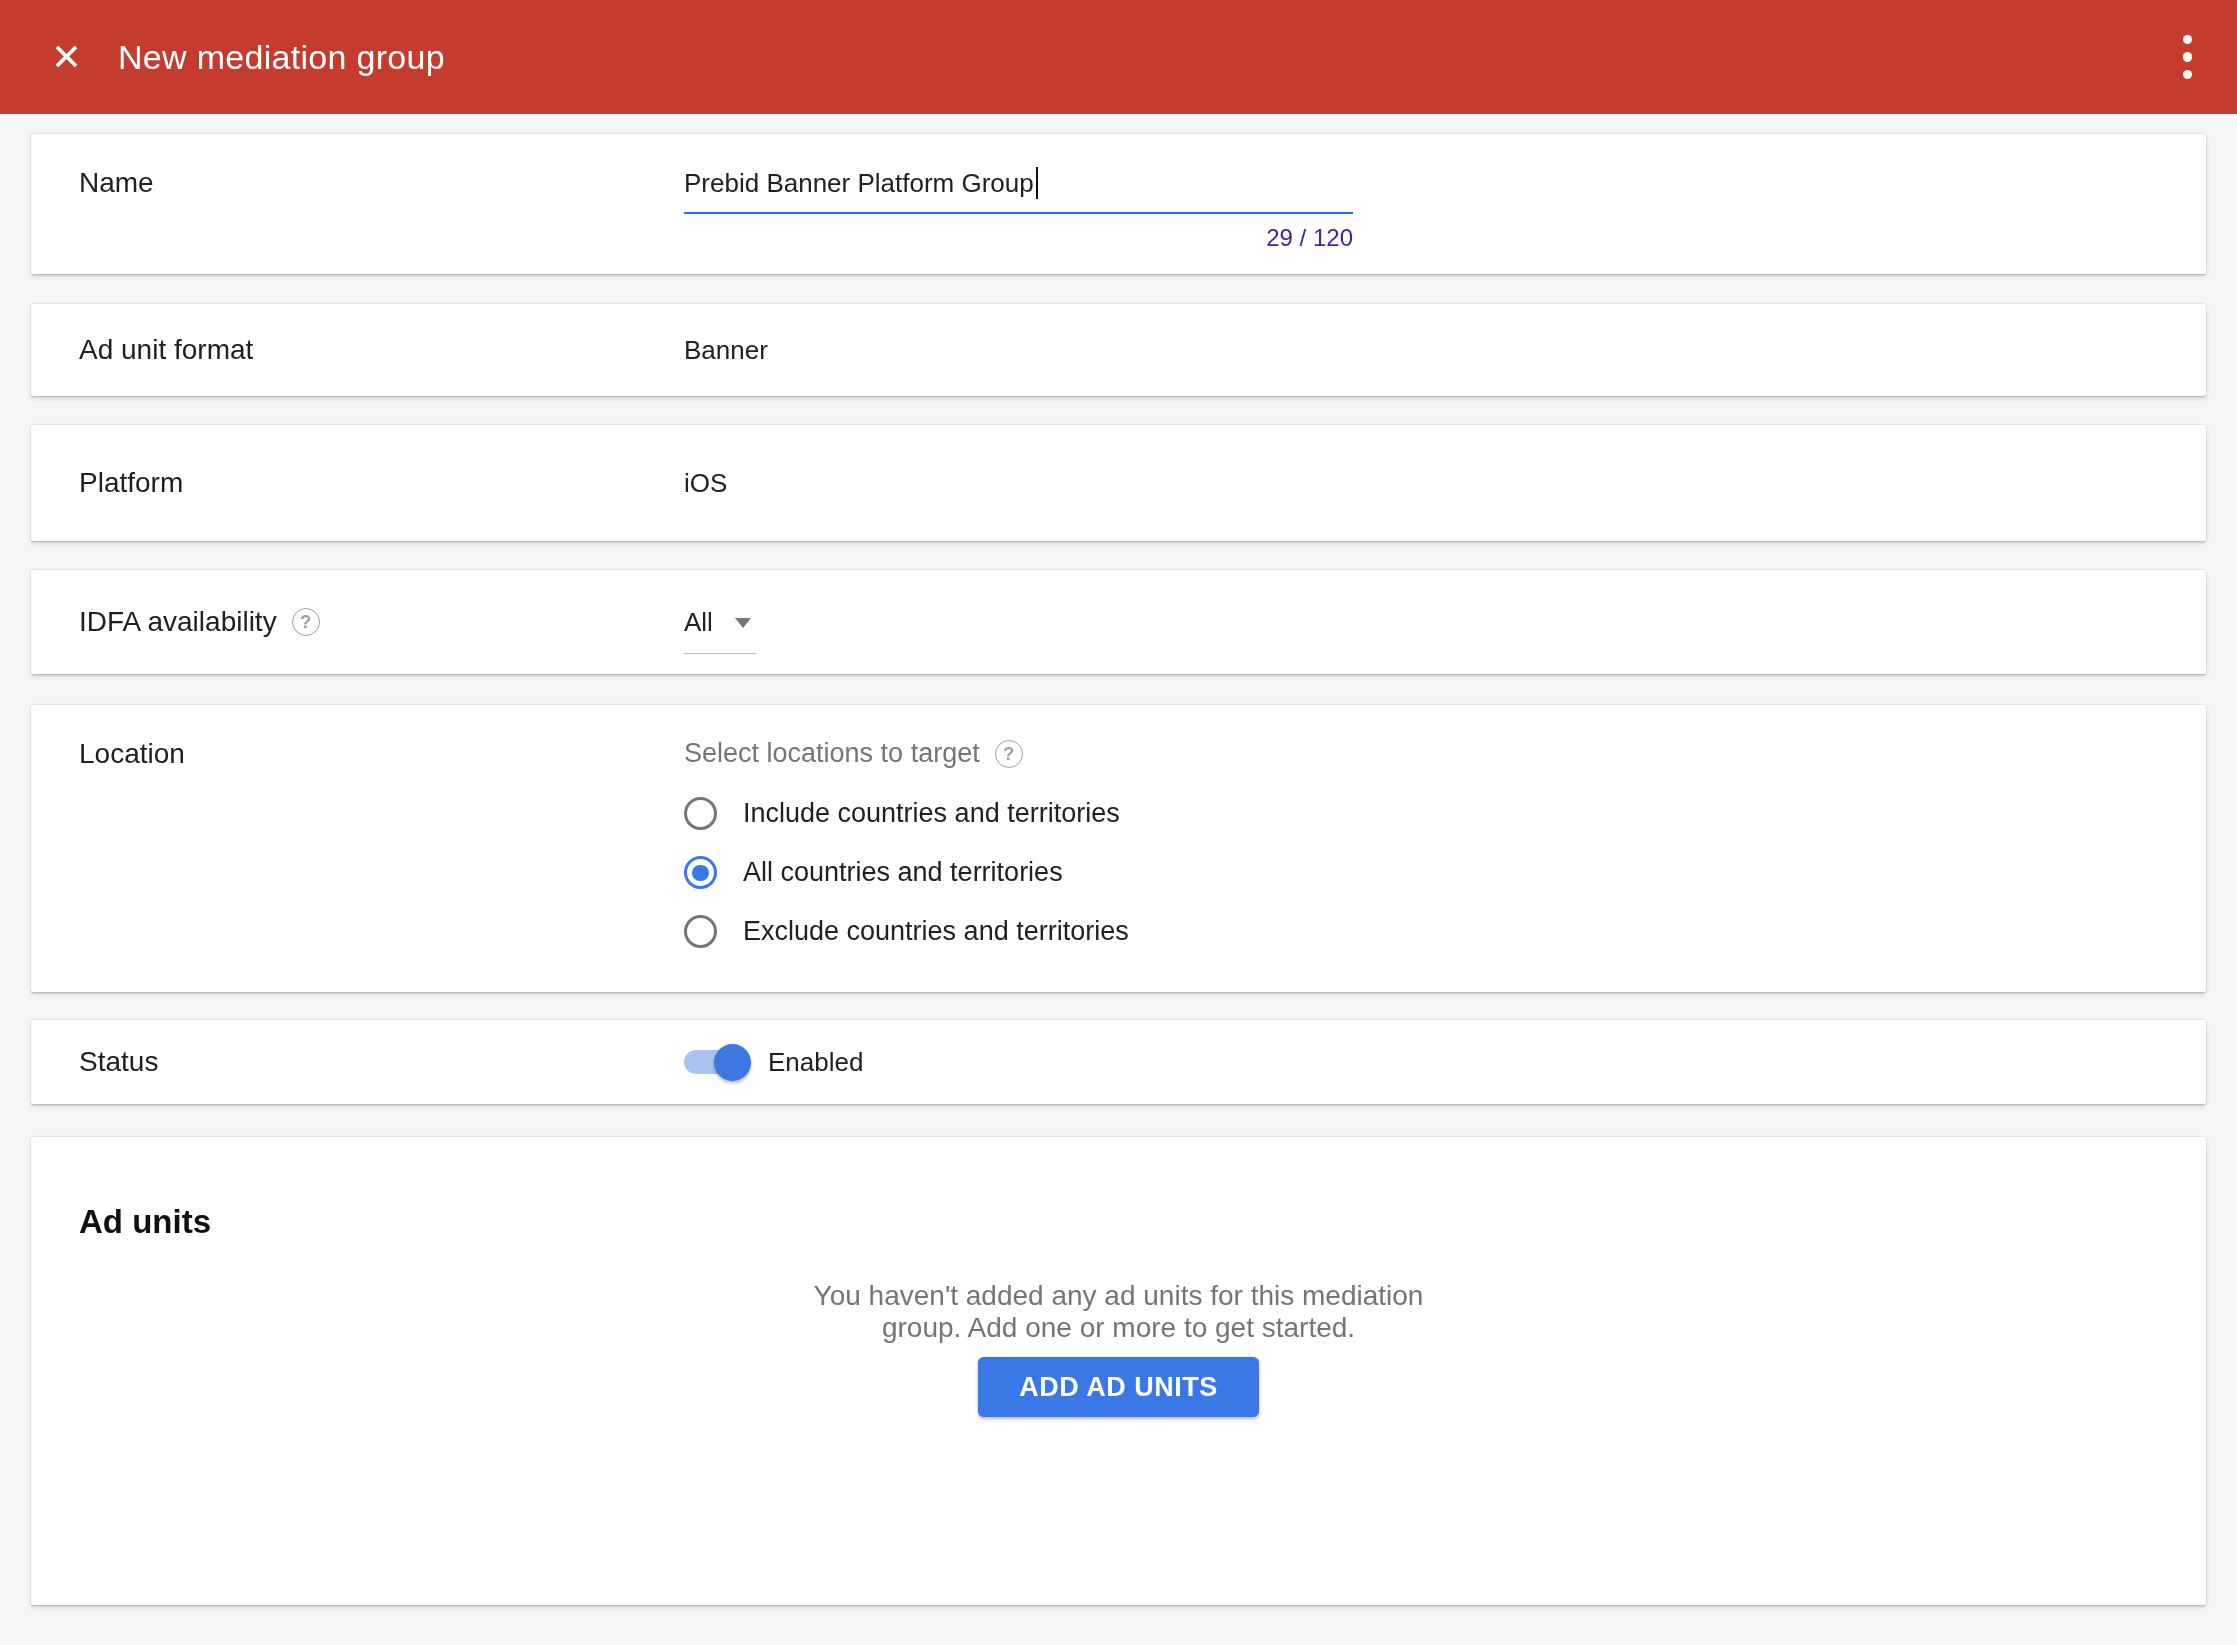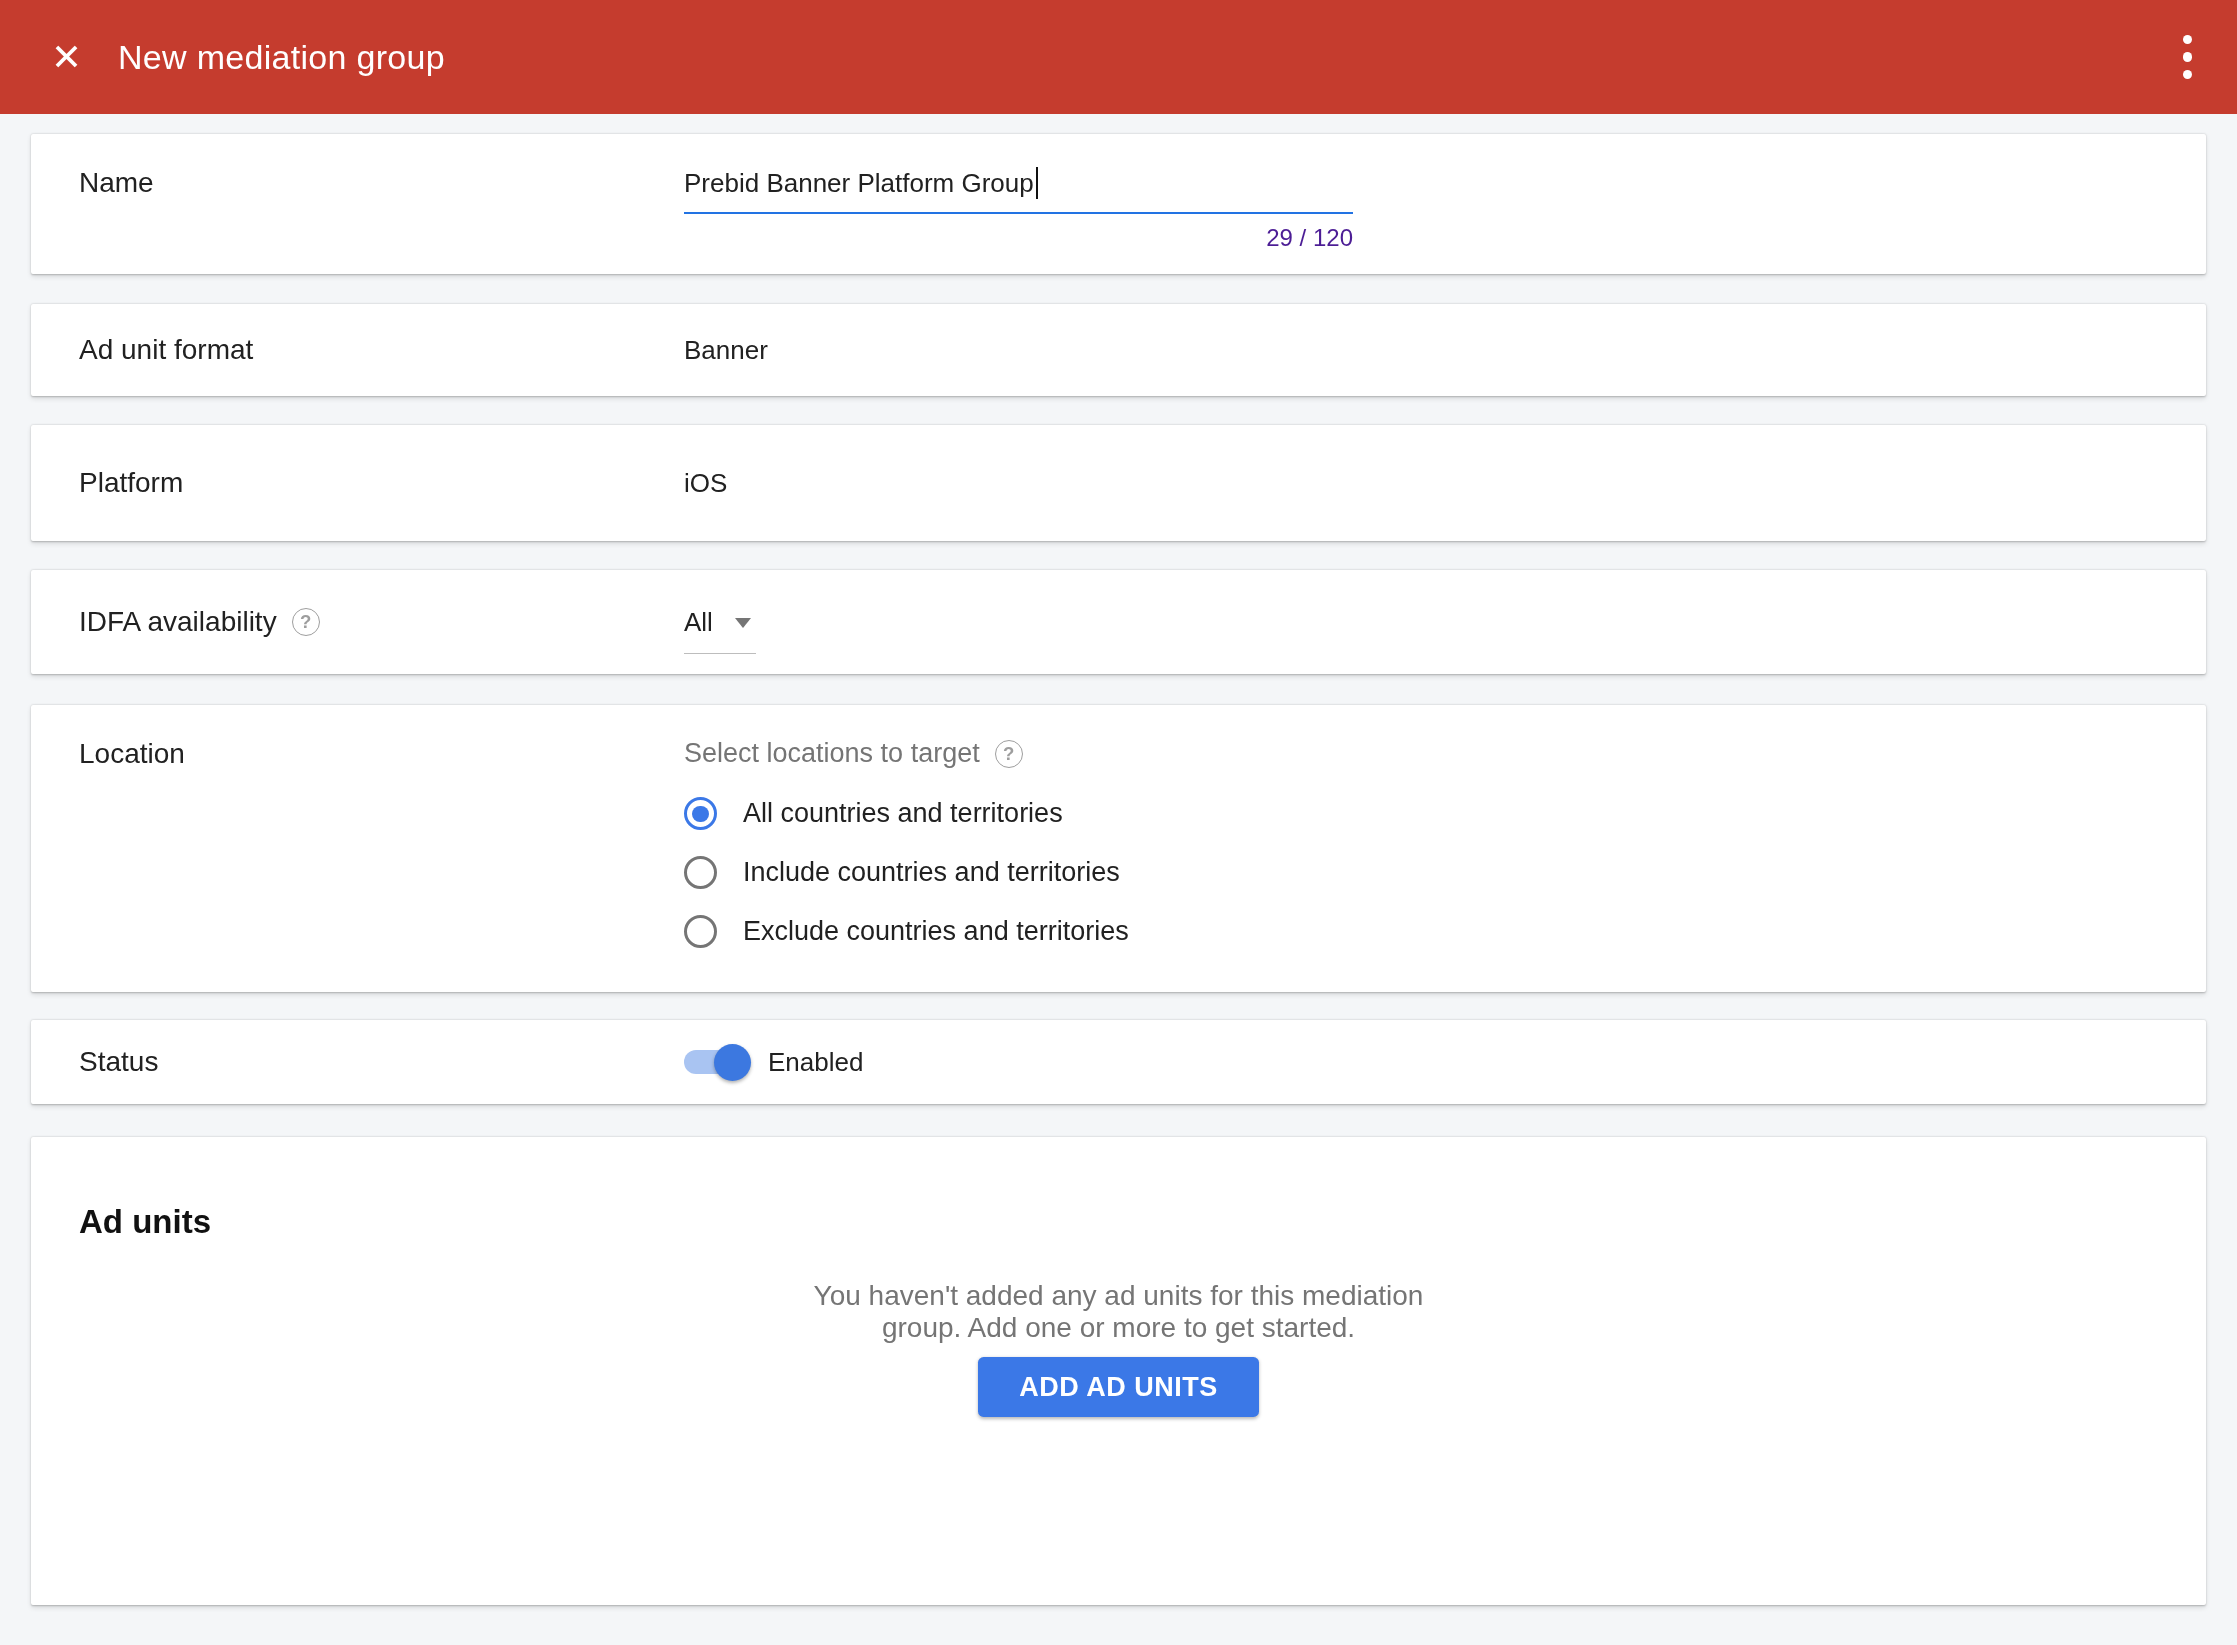--- a/index.html
+++ b/index.html
@@ -245,31 +245,31 @@
 <section class="card card-location">
   <div class="row">
     <div class="row-label">Location</div>
     <div>
       <div class="loc-helper">
         <span>Select locations to target</span>
         <span class="help-icon">?</span>
       </div>
       <div class="radio-list">
         <div class="radio-row">
+          <span class="radio"></span>
+          <span class="radio-label">Include countries and territories</span>
+        </div>
+        <div class="radio-row">
           <span class="radio selected">
               <span class="radio-dot"></span>
             </span>
           <span class="radio-label">All countries and territories</span>
         </div>
         <div class="radio-row">
           <span class="radio"></span>
-          <span class="radio-label">Include countries and territories</span>
-        </div>
-        <div class="radio-row">
-          <span class="radio"></span>
           <span class="radio-label">Exclude countries and territories</span>
         </div>
       </div>
     </div>
   </div>
 </section>
 
 <section class="card card-status">
   <div class="row">
     <div class="row-label">Status</div>

